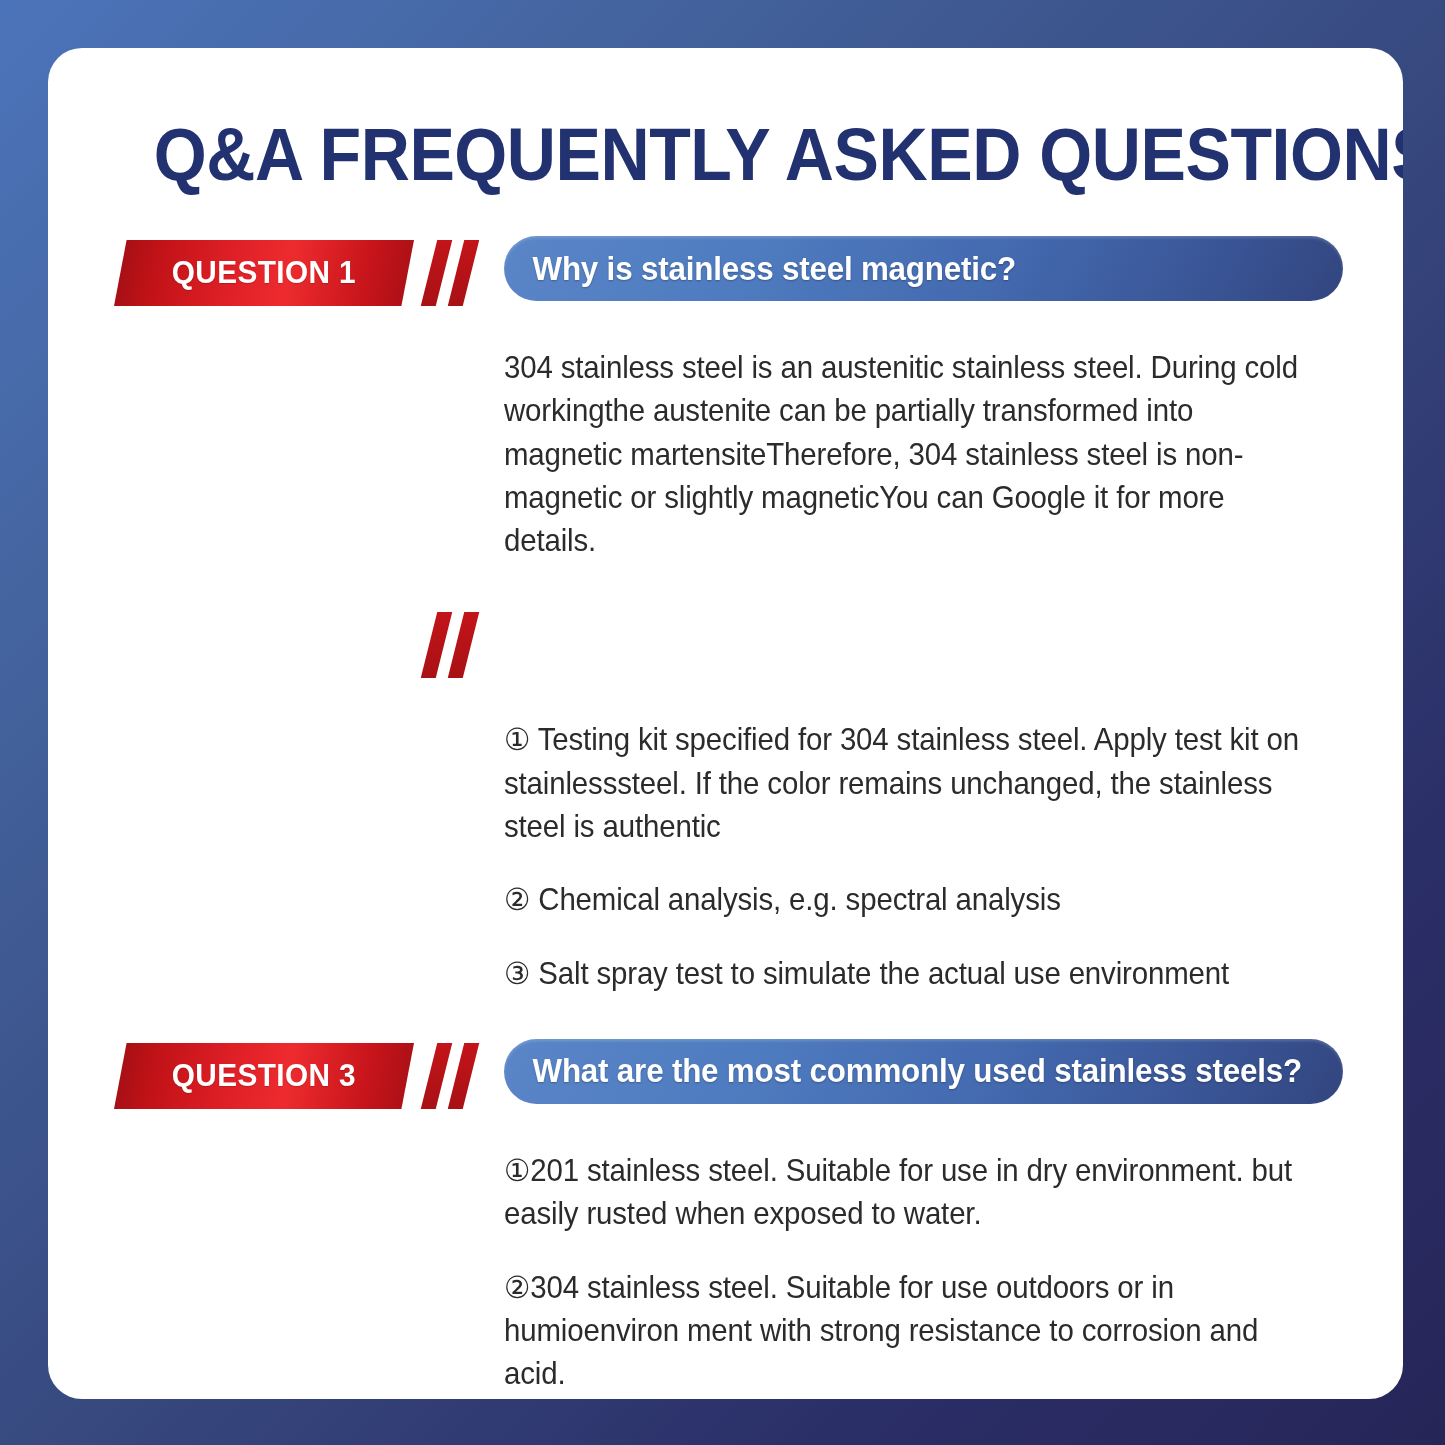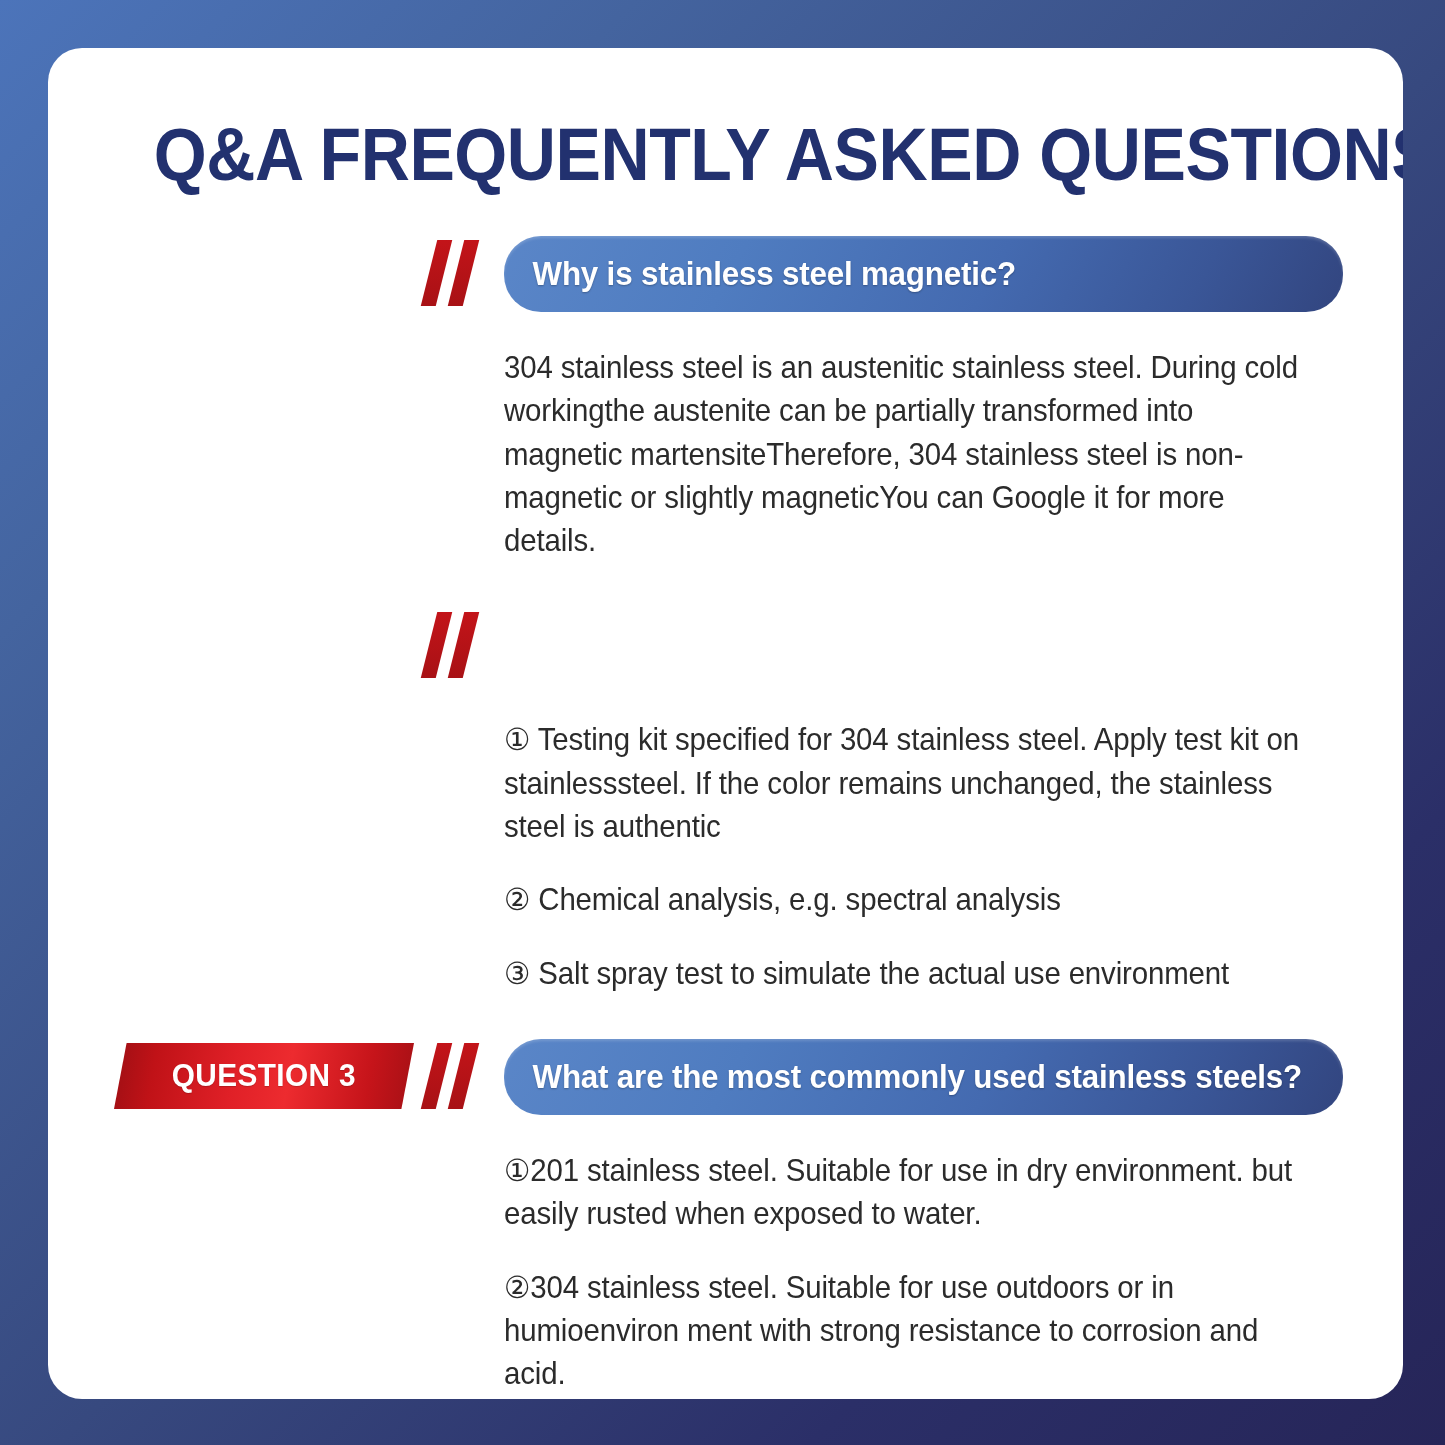--- a/index.html
+++ b/index.html
@@ -96,21 +96,21 @@
   }
   .slash.s1 { left: 325px; }
   .slash.s2 { left: 352px; }
 
   
   .q-pill {
     position: absolute;
     left: 400px;
     right: 4px;
     top: 0;
-    height: 76px;
+    height: 65px;
     border-radius: 37px;
     background: linear-gradient(118deg, #5a86c8 0%, #4f7cc0 28%, #446ab0 58%, #3a5697 82%, #32457f 100%);
     display: flex;
     align-items: center;
     box-shadow: inset 0 2px 3px rgba(255,255,255,0.18);
   }
   .q-pill-label {
     color: #ffffff;
     font-weight: bold;
     font-size: 33px;
@@ -146,20 +146,23 @@
 </head>
 <body>
 
 <div class="page">
   <div class="card">
 
     <h1 class="title">Q&amp;A FREQUENTLY ASKED QUESTIONS</h1>
 
     <div class="qa-block b1">
       <div class="banner-row">
+        <div class="q-tag">
+          <span class="q-tag-label">QUESTION 1</span>
+        </div>
         <div class="slash s1"></div>
         <div class="slash s2"></div>
         <div class="q-pill">
           <span class="q-pill-label">Why is stainless steel magnetic?</span>
         </div>
       </div>
       <div class="answer">
         <p>304 stainless steel is an austenitic stainless steel. During cold workingthe austenite can be partially transformed into magnetic martensiteTherefore, 304 stainless steel is non-magnetic or slightly magneticYou can Google it for more details.</p>
       </div>
     </div>

